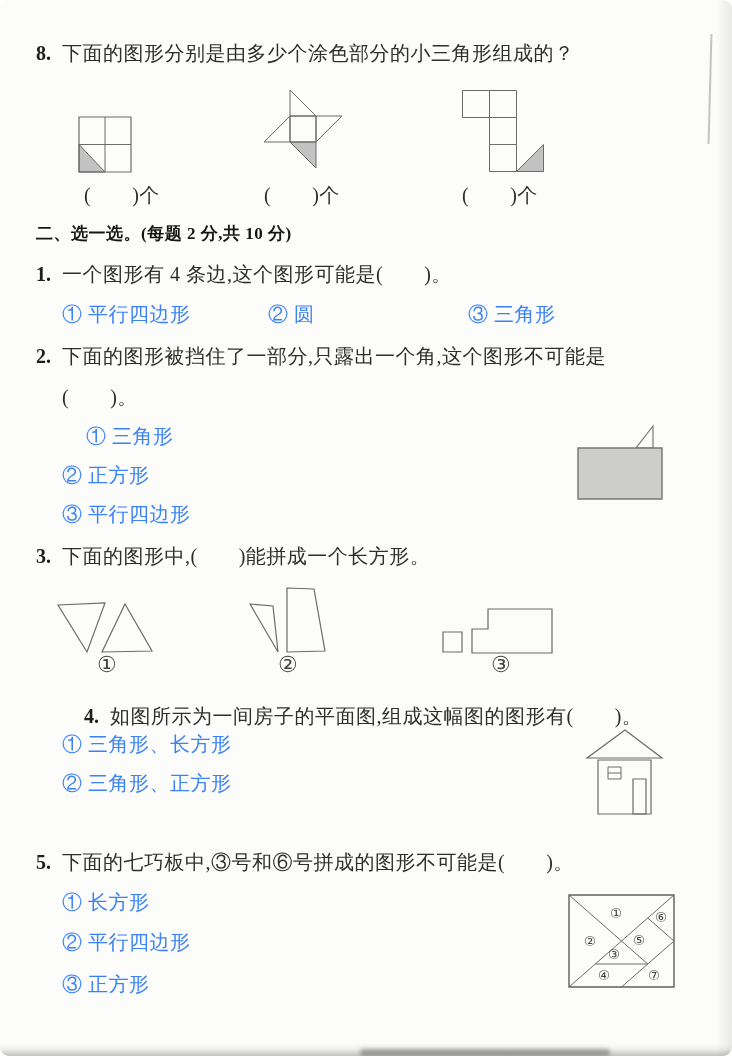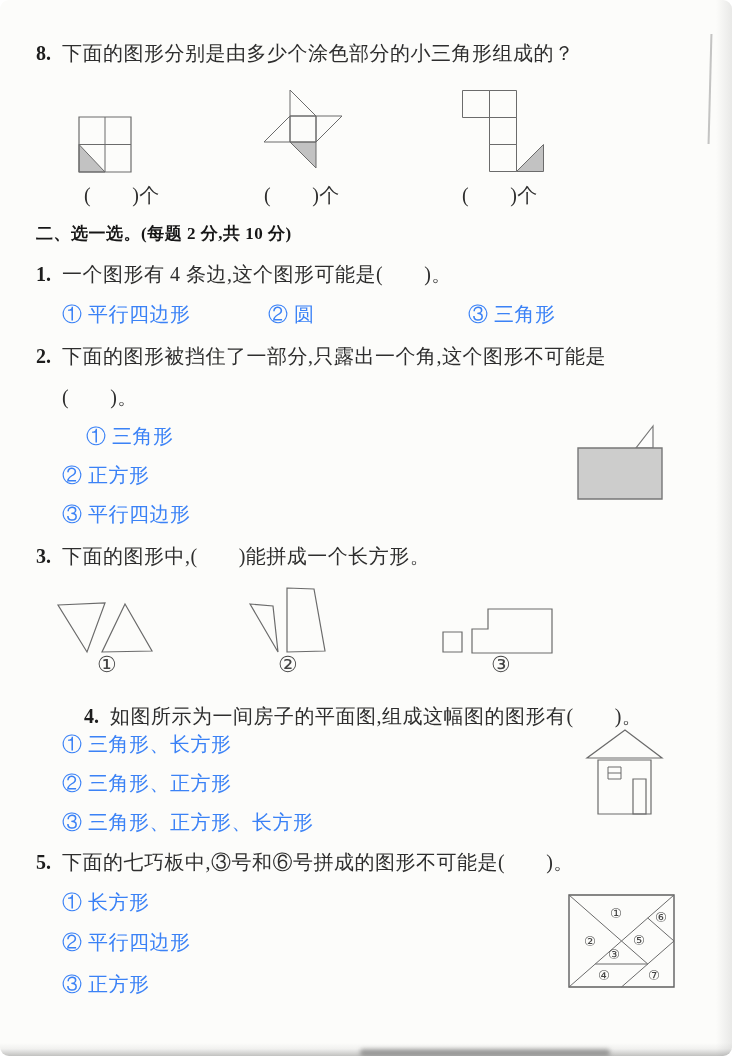--- a/index.html
+++ b/index.html
@@ -115,21 +115,20 @@
     <rect x="5" y="29" width="19" height="20" fill="none" stroke="#6b6b6b" stroke-width="1.2"></rect>
     <polygon points="50,6 114,6 114,50 34,50 34,26 50,26" fill="none" stroke="#6b6b6b" stroke-width="1.2"></polygon>
   </svg>
   <div class="t figlabel" style="left:491px;top:652px;">③</div>
 
   <div class="t" style="left:36px;top:703px;margin-left:48px;">
     <span class="qnum">4.</span><span>如图所示为一间房子的平面图,组成这幅图的图形有(　　)。</span>
   </div>
   <div class="t opt" style="left:62px;top:731px;">① 三角形、长方形</div>
   <div class="t opt" style="left:62px;top:770px;">② 三角形、正方形</div>
-  <div class="t opt" style="left:62px;top:809px;">③ 三角形、正方形、长方形</div>
 
   <svg class="figsvg" style="left:581px;top:726px;" width="86" height="92" viewBox="0 0 86 92">
     <polygon points="44,4 6,32 81,32" fill="none" stroke="#6b6b6b" stroke-width="1.2"></polygon>
     <rect x="17" y="34" width="53" height="54" fill="none" stroke="#6b6b6b" stroke-width="1.2"></rect>
     <rect x="27" y="41" width="13" height="12" fill="none" stroke="#6b6b6b" stroke-width="1"></rect>
     <line x1="27" y1="47" x2="40" y2="47" stroke="#6b6b6b" stroke-width="1"></line>
     <rect x="52" y="53" width="13" height="35" fill="none" stroke="#6b6b6b" stroke-width="1.2"></rect>
   </svg>
 
   <div class="t" style="left:36px;top:849px;">

